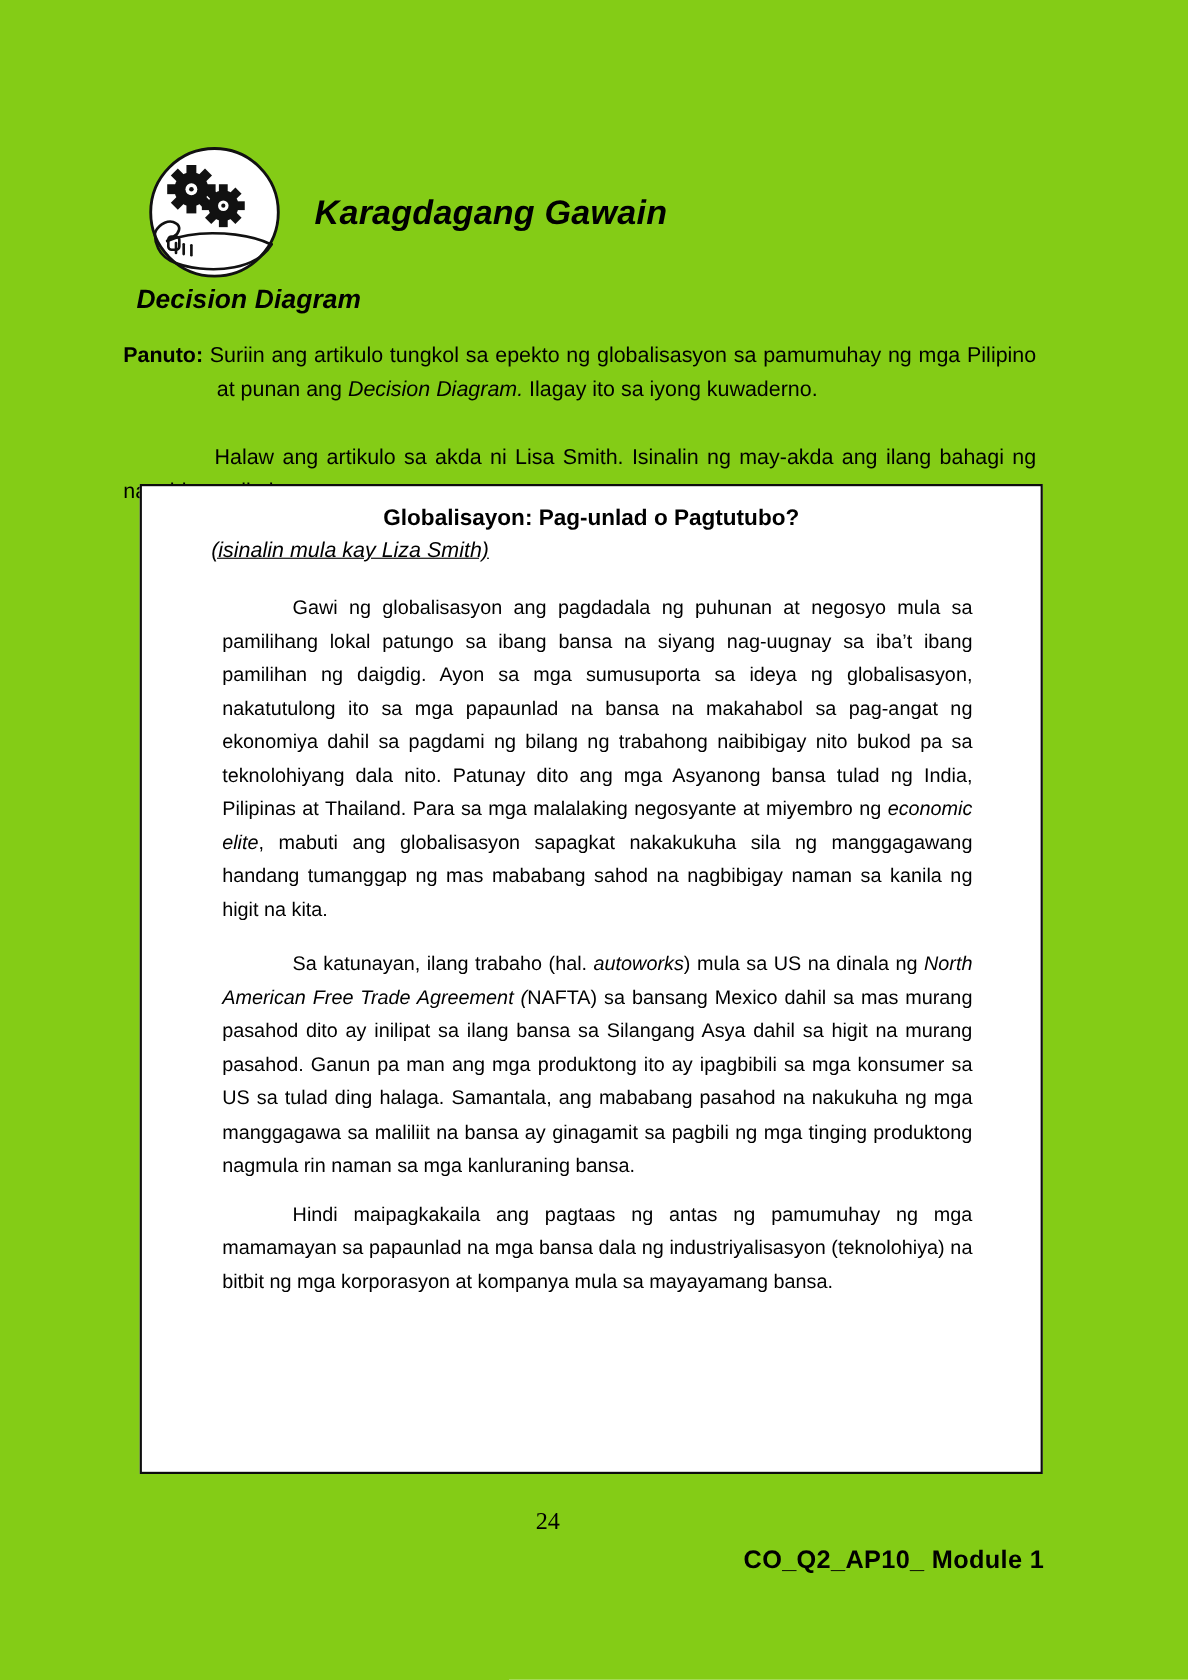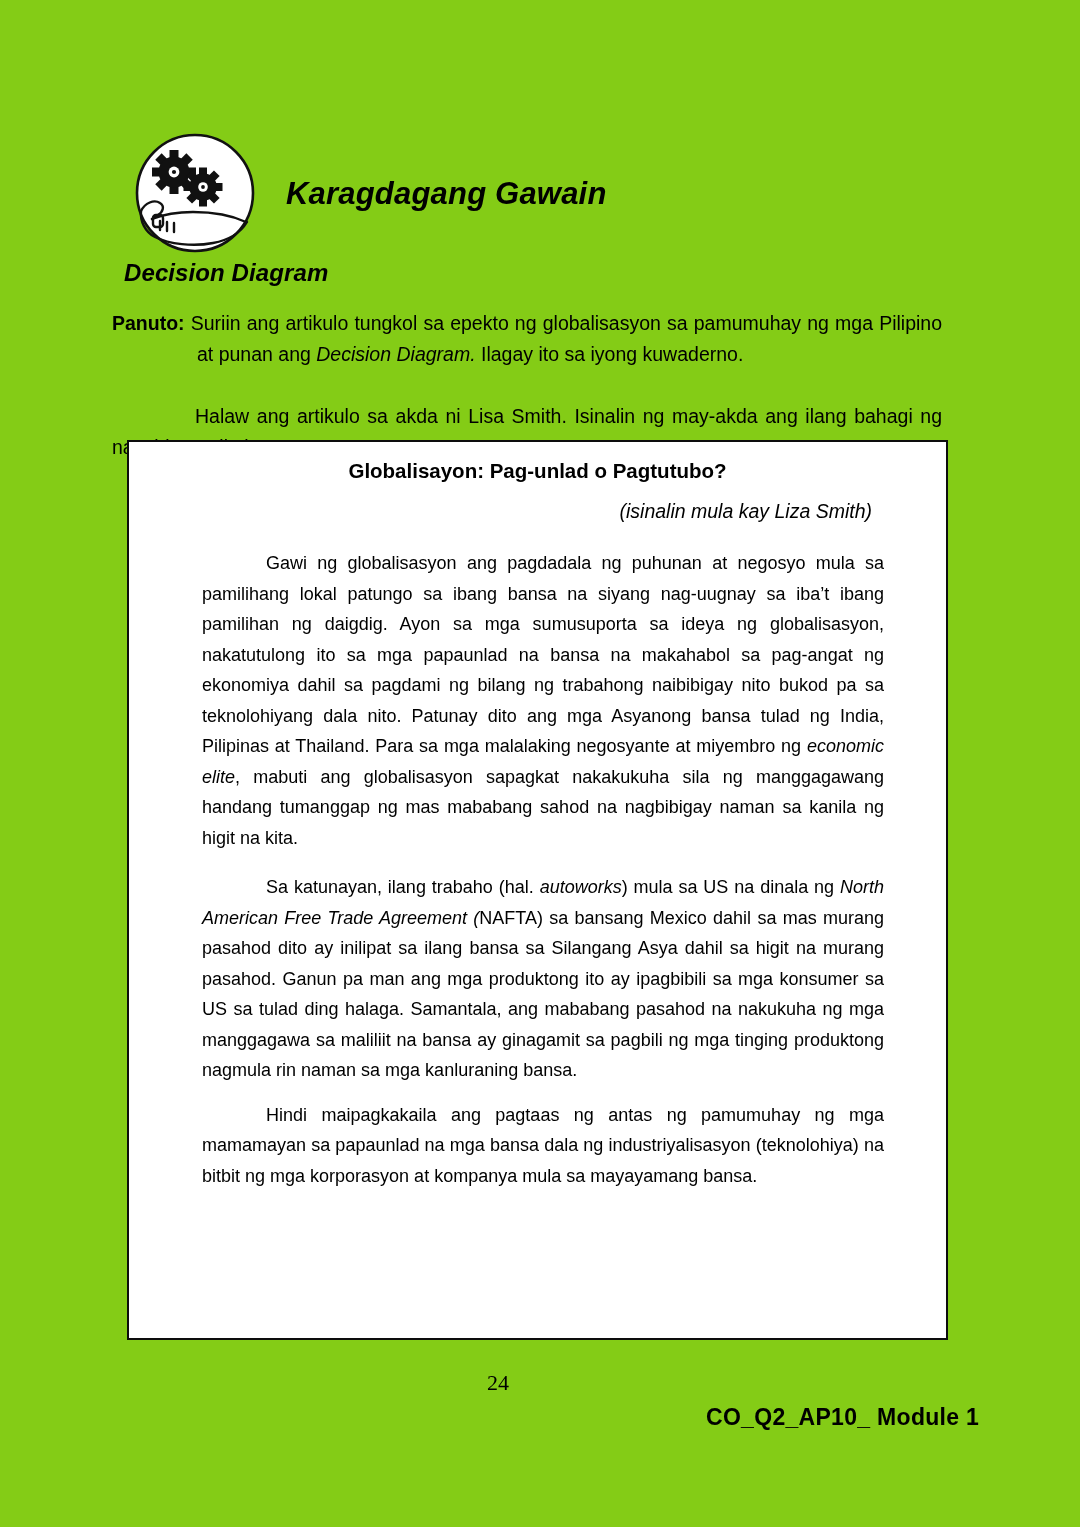--- a/index.html
+++ b/index.html
@@ -99,25 +99,26 @@
     padding: 14px 62px 0 62px;
   }
   .article-title {
     text-align: center;
     font-size: 20.5px;
     font-weight: bold;
     line-height: 29px;
     margin: 0;
   }
   .article-subtitle {
-    text-align: right;
+    text-align: left;
     font-size: 19.5px;
     font-style: italic;
     line-height: 29px;
-    margin: 12px;
+    margin: 1px;
+    text-decoration: underline;
   }
   .article-body {
     margin-top: 22px;
   }
   .article-body p {
     margin: 0 0 19px 11px;
     font-size: 18px;
     line-height: 30.5px;
     text-align: justify;
     text-indent: 64px;
@@ -134,21 +135,21 @@
     position: absolute;
     left: 0;
     top: 1370px;
     width: 996px;
     text-align: center;
     font-family: "Liberation Serif", serif;
     font-size: 22px;
   }
   .footer-code {
     position: absolute;
-    left: 706px;
+    left: 676px;
     top: 1404px;
     font-size: 23px;
     font-weight: bold;
     letter-spacing: 0.3px;
   }
 </style>
 </head>
 <body>
 
 <div class="page">

